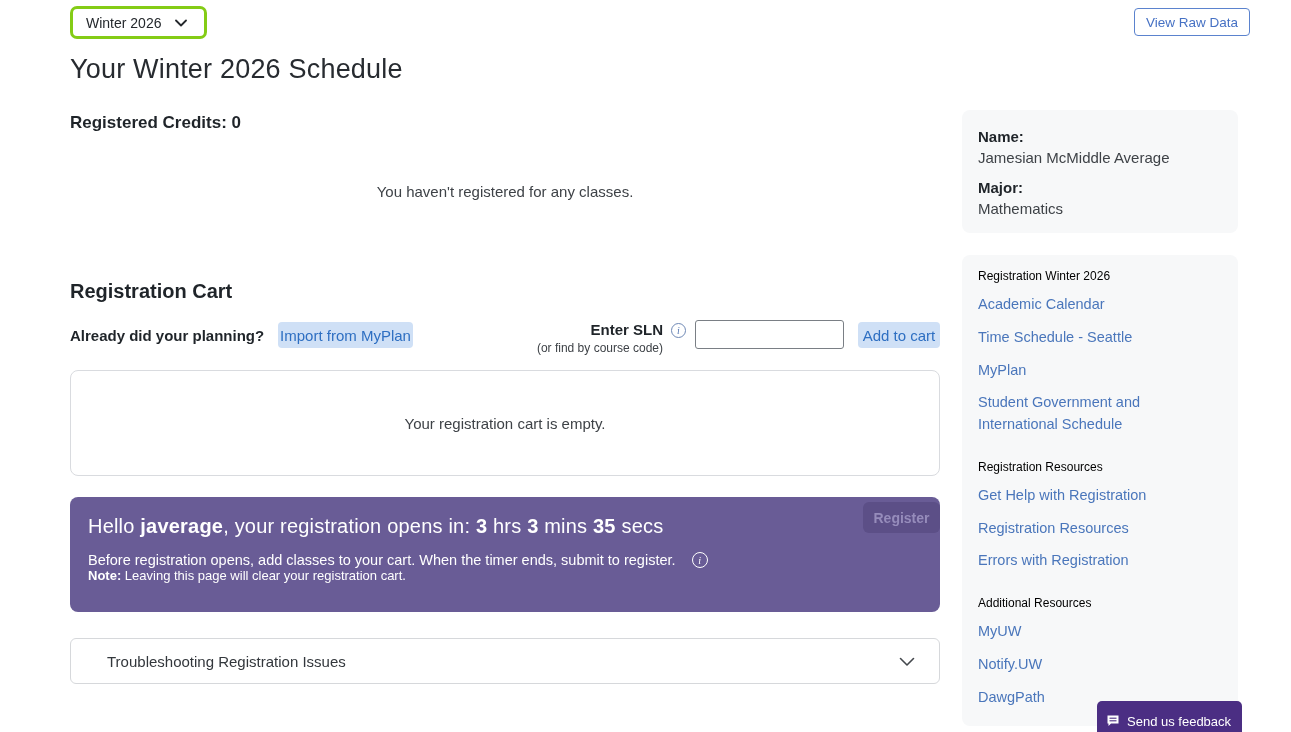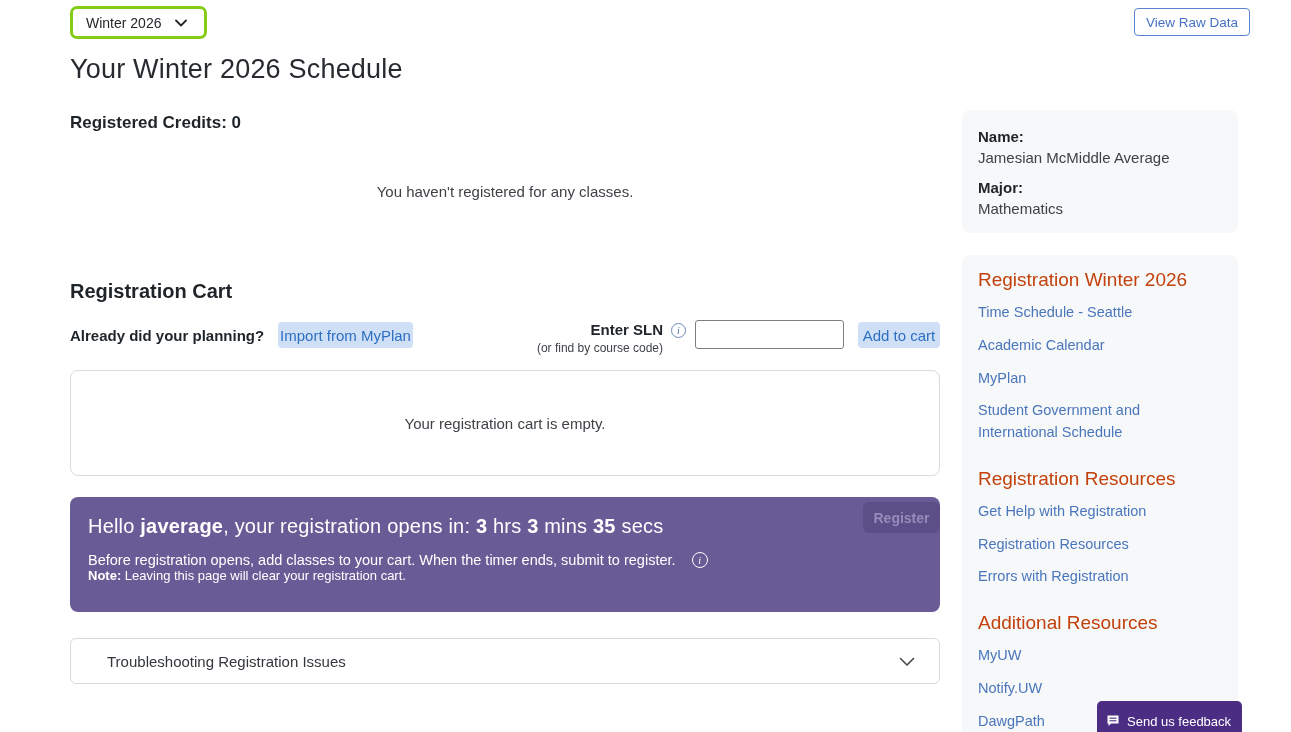--- a/index.html
+++ b/index.html
@@ -119,21 +119,21 @@
   .panel {
     left: 962px; width: 276px; background: #f7f8f9; border-radius: 8px;
     padding: 16px 16px;
   }
   .student-panel { top: 110px; height: 123px; padding-top: 18px; }
   .label-b { font-size: 15px; font-weight: 700; color: #1f2429; }
   .label-v { font-size: 15px; color: #3e4247; margin-top: 4px; }
   .student-panel .group + .group { margin-top: 13px; }
 
   .links-panel { top: 255px; padding-top: 14px; padding-bottom: 18px; }
-  .side-heading { font-size: 19px; color: #c2410c; font-weight: 400; margin-bottom: 6px; }
+  .side-heading { font-size: 12px; color: #000000; font-weight: 400; margin-bottom: 6px; }
   .side-heading.later { margin-top: 24px; }
   .side-link {
     display: block; font-size: 14.5px; color: #4a76bb; text-decoration: none;
     margin-top: 11px; line-height: 1.5; cursor: pointer;
   }
 
   
   .feedback-btn {
     left: 1097px; top: 701px; height: 40px; padding: 0 11px 0 9px;
     background: #4b2e83; color: #ffffff; border: none; border-radius: 5px;
@@ -202,22 +202,22 @@
     <div class="label-v">Jamesian McMiddle Average</div>
   </div>
   <div class="group">
     <div class="label-b">Major:</div>
     <div class="label-v">Mathematics</div>
   </div>
 </div>
 
 <div class="abs panel links-panel">
   <div class="side-heading">Registration Winter 2026</div>
+  <a class="side-link">Academic Calendar</a>
   <a class="side-link">Time Schedule - Seattle</a>
-  <a class="side-link">Academic Calendar</a>
   <a class="side-link">MyPlan</a>
   <a class="side-link">Student Government and International Schedule</a>
 
   <div class="side-heading later">Registration Resources</div>
   <a class="side-link">Get Help with Registration</a>
   <a class="side-link">Registration Resources</a>
   <a class="side-link">Errors with Registration</a>
 
   <div class="side-heading later">Additional Resources</div>
   <a class="side-link">MyUW</a>

